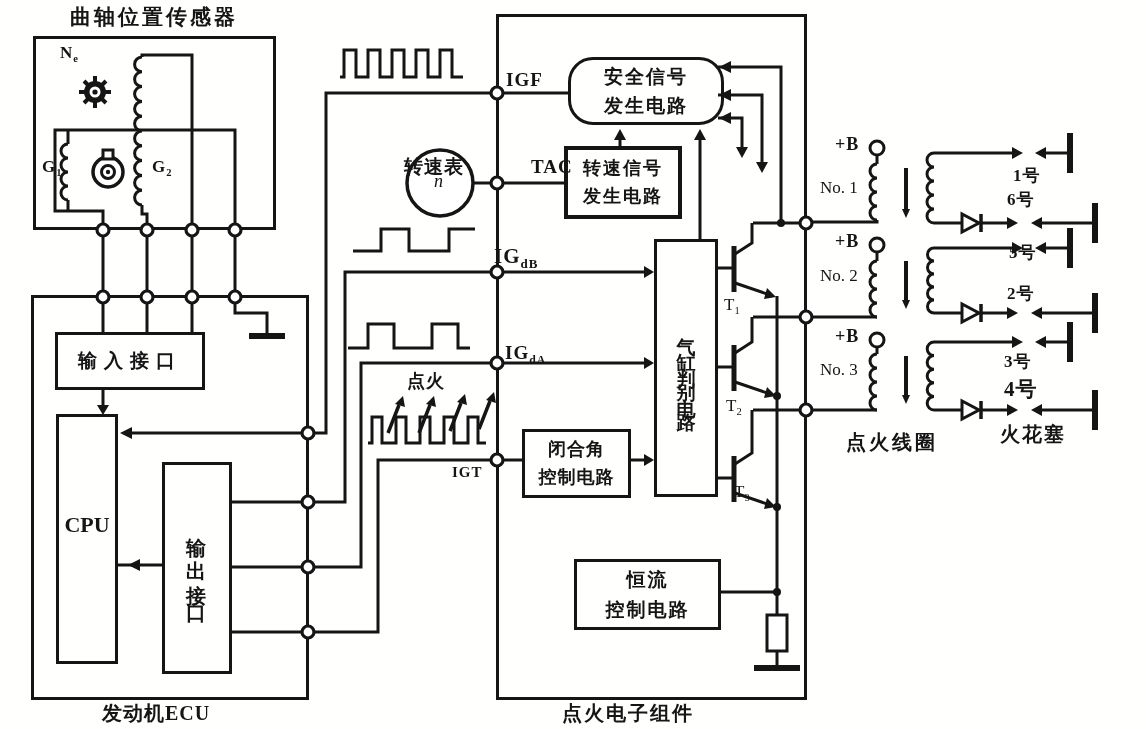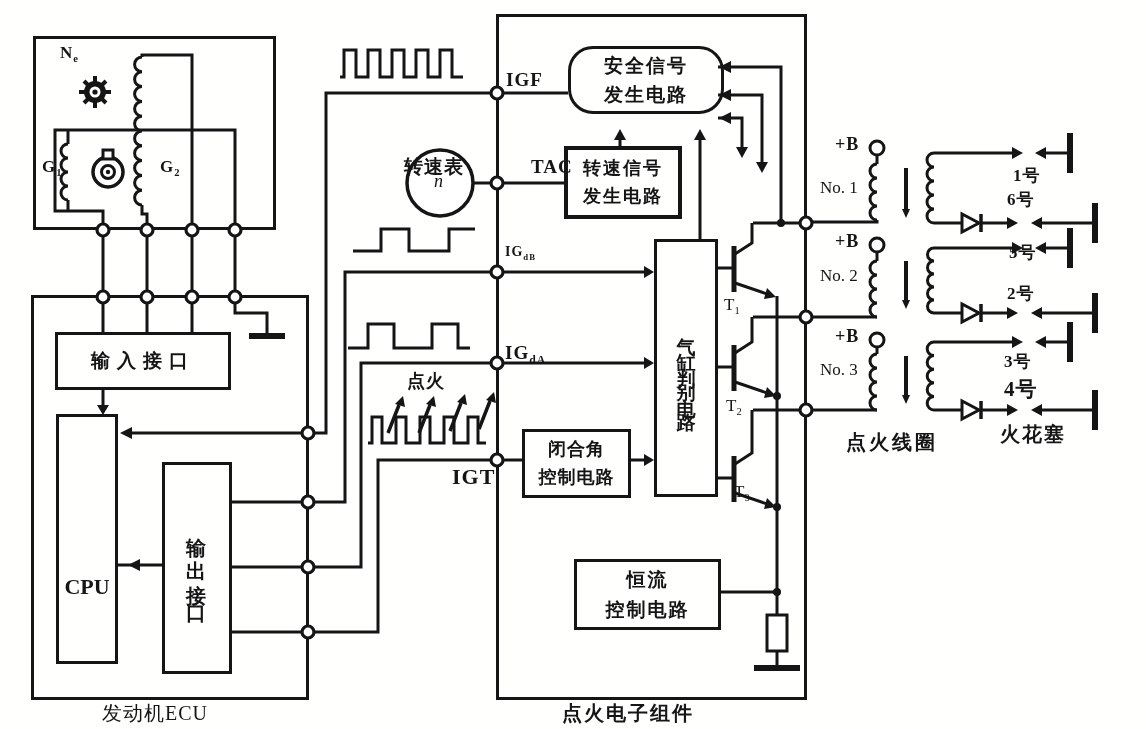--- a/index.html
+++ b/index.html
@@ -19,31 +19,31 @@
 </style>
 </head>
 <body>
 
 <div class="stage">
 
   <div class="box outer" style="left:33px;top:36px;width:243px;height:194px;"></div>
   <div class="box outer" style="left:31px;top:295px;width:278px;height:405px;"></div>
   <div class="box outer" style="left:496px;top:14px;width:311px;height:686px;"></div>
 
-  <div class="box" style="left:55px;top:332px;width:176px;height:58px;">
+  <div class="box" style="left:55px;top:332px;width:150px;height:58px;">
     <span class="boxtext" style="letter-spacing:7px;">输入接口</span>
   </div>
-  <div class="box" style="left:56px;top:414px;width:62px;height:250px;align-items:center;">
+  <div class="box" style="left:56px;top:414px;width:62px;height:250px;align-items:flex-start;">
     <span style="font-size:22px;font-weight:700;margin-top:95px;">CPU</span>
   </div>
   <div class="box" style="left:162px;top:462px;width:70px;height:212px;">
     <span class="vtext" style="letter-spacing:23px;">输出接口</span>
   </div>
 
-  <div class="box" style="left:568px;top:46px;width:156px;height:68px;border-radius:25px;">
+  <div class="box" style="left:568px;top:57px;width:156px;height:68px;border-radius:25px;">
     <span class="boxtext"><span>安全信号</span><br><span>发生电路</span></span>
   </div>
   <div class="box thick" style="left:564px;top:146px;width:118px;height:73px;">
     <span class="boxtext" style="font-size:18px;"><span>转速信号</span><br><span>发生电路</span></span>
   </div>
   <div class="box" style="left:654px;top:239px;width:64px;height:258px;">
     <span class="vtext" style="letter-spacing:15px;font-size:19px;">气缸判别电路</span>
   </div>
   <div class="box" style="left:522px;top:429px;width:109px;height:69px;">
     <span class="boxtext" style="font-size:18px;letter-spacing:1px;"><span>闭合角</span><br><span>控制电路</span></span>
@@ -286,33 +286,34 @@
           <circle cx="497" cy="272" r="6"></circle>
           <circle cx="497" cy="363" r="6"></circle>
           <circle cx="497" cy="460" r="6"></circle>
         <circle cx="806" cy="223" r="6"></circle>
           <circle cx="806" cy="317" r="6"></circle>
           <circle cx="806" cy="410" r="6"></circle>
       </g>
     </g>
   </svg>
 
+  <div class="lbl cjk" style="left:70px;top:6px;font-size:21px;letter-spacing:3px;font-weight:700;">曲轴位置传感器</div>
 
   <div class="lbl sig" style="left:60px;top:44px;font-size:17px;"><span>N</span><sub>e</sub></div>
   <div class="lbl sig" style="left:42px;top:158px;font-size:17px;"><span>G</span><sub>1</sub></div>
-  <div class="lbl sig" style="left:152px;top:158px;font-size:17px;margin-left:8px;"><span>G</span><sub>2</sub></div>
-
-  <div class="lbl cjk" style="left:102px;top:703px;font-size:20px;font-weight:400;">发动机ECU</div>
+  <div class="lbl sig" style="left:152px;top:158px;font-size:17px;"><span>G</span><sub>2</sub></div>
+
+  <div class="lbl cjk" style="left:102px;top:703px;font-size:20px;font-weight:700;">发动机ECU</div>
   <div class="lbl cjk" style="left:562px;top:703px;font-size:20px;font-weight:700;letter-spacing:2px;">点火电子组件</div>
 
   <div class="lbl sig" style="left:506px;top:70px;font-size:19px;">IGF</div>
   <div class="lbl sig" style="left:531px;top:157px;font-size:19px;">TAC</div>
-  <div class="lbl sig" style="left:505px;top:245px;font-size:14px;"><span>IG</span><sub>dB</sub></div>
+  <div class="lbl sig" style="left:494px;top:245px;font-size:21px;"><span>IG</span><sub>dB</sub></div>
   <div class="lbl sig" style="left:505px;top:343px;font-size:19px;"><span>IG</span><sub>dA</sub></div>
-  <div class="lbl sig" style="left:452px;top:465px;font-size:22px;">IGT</div>
+  <div class="lbl sig" style="left:452px;top:465px;font-size:15px;">IGT</div>
   <div class="lbl cjk" style="left:407px;top:372px;font-size:18px;">点火</div>
 
   <div class="lbl cjk" style="left:404px;top:124px;font-size:19px;margin-top:33px;">转速表</div>
   <div class="lbl" style="left:434px;top:172px;font-size:18px;font-style:italic;">n</div>
 
   <div class="lbl sig" style="left:835px;top:135px;font-size:18px;">+B</div>
   <div class="lbl sig" style="left:835px;top:232px;font-size:18px;">+B</div>
   <div class="lbl sig" style="left:835px;top:327px;font-size:18px;">+B</div>
   <div class="lbl" style="left:820px;top:179px;font-size:17px;">No. 1</div>
   <div class="lbl" style="left:820px;top:267px;font-size:17px;">No. 2</div>

